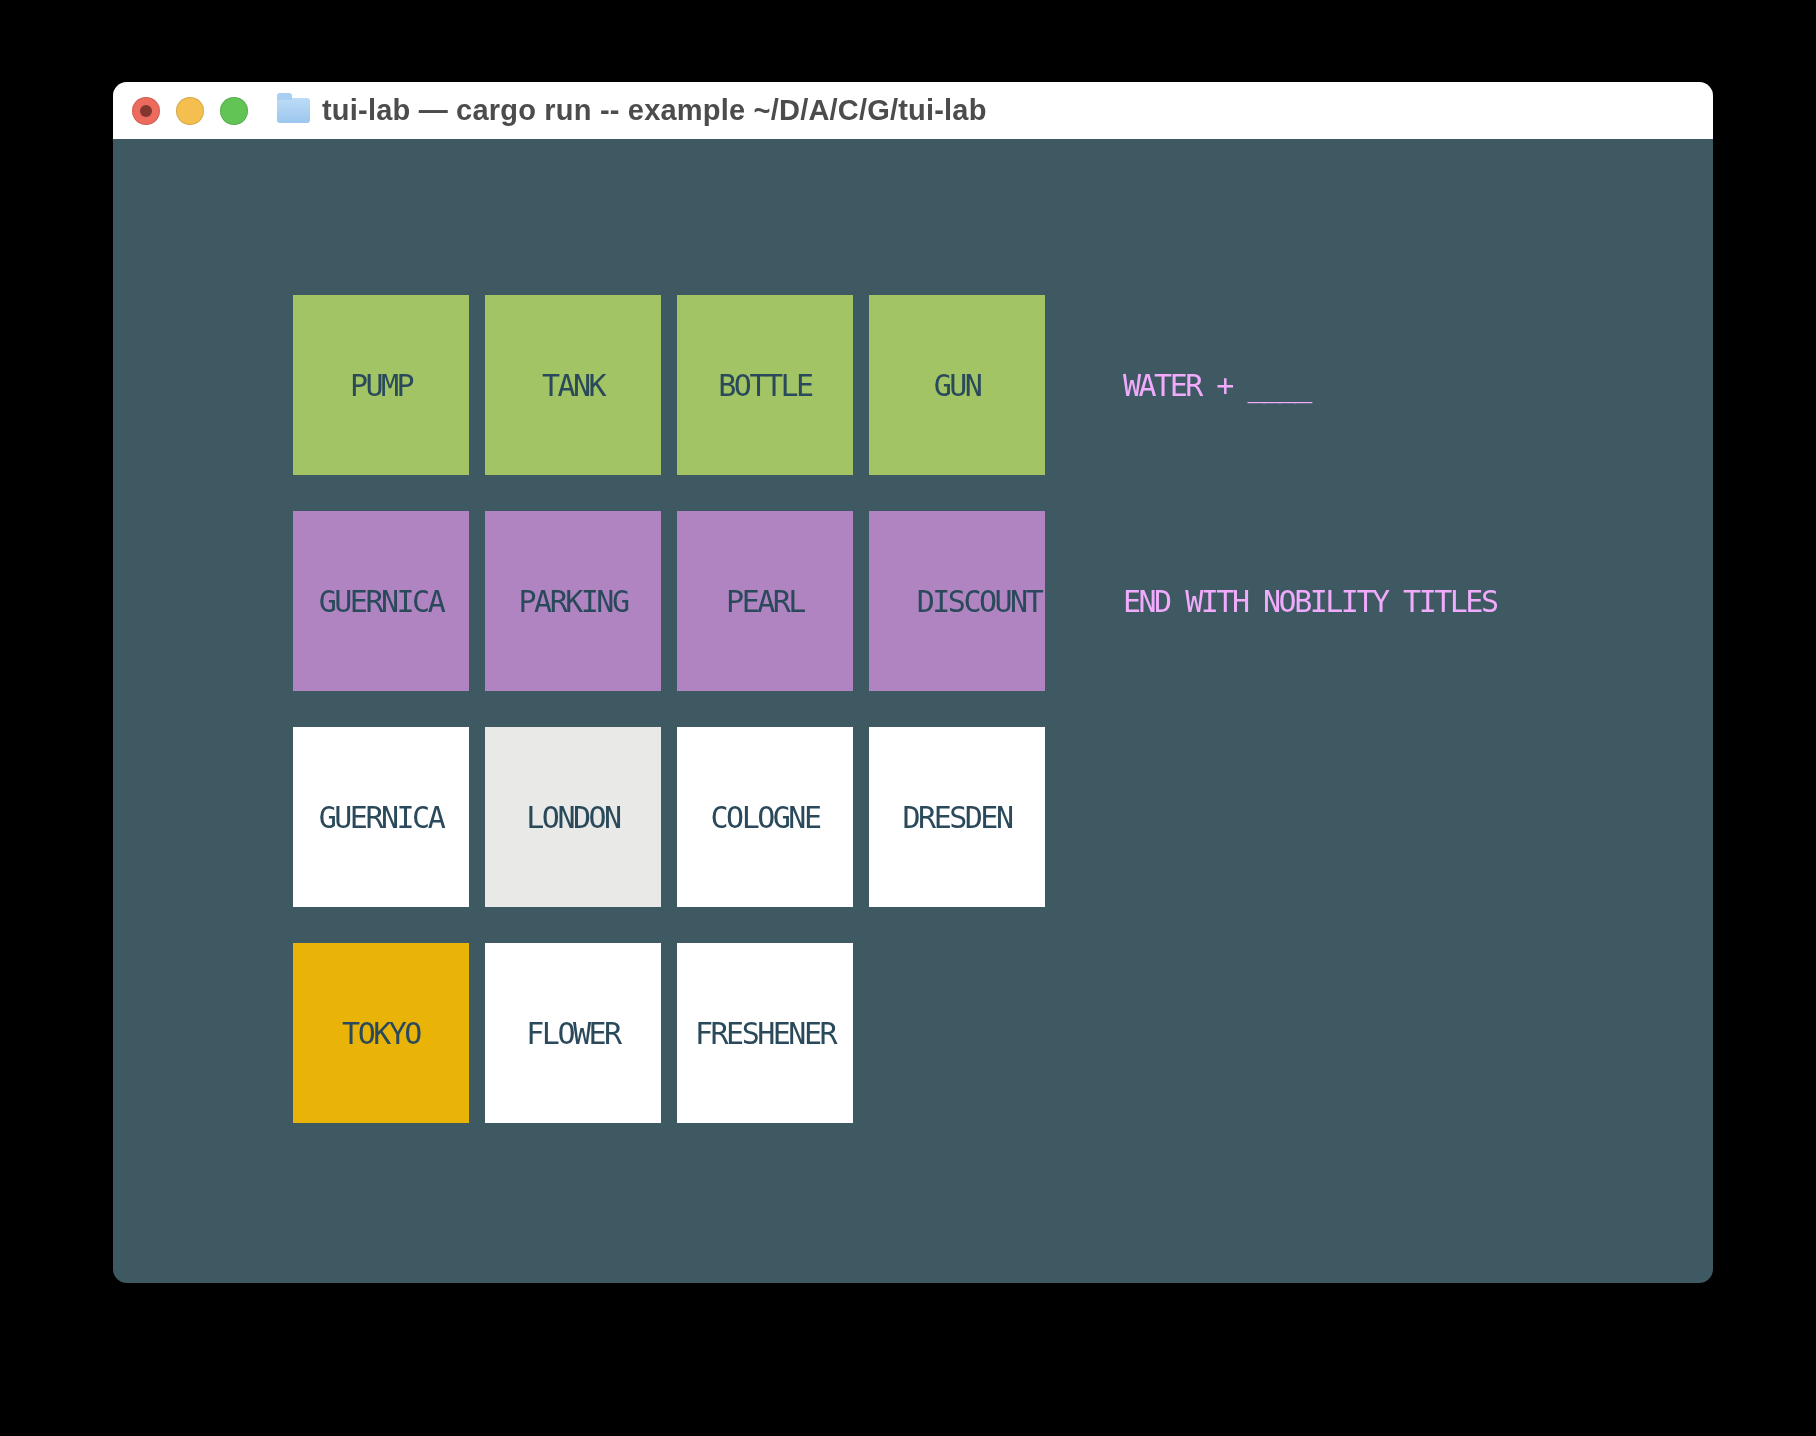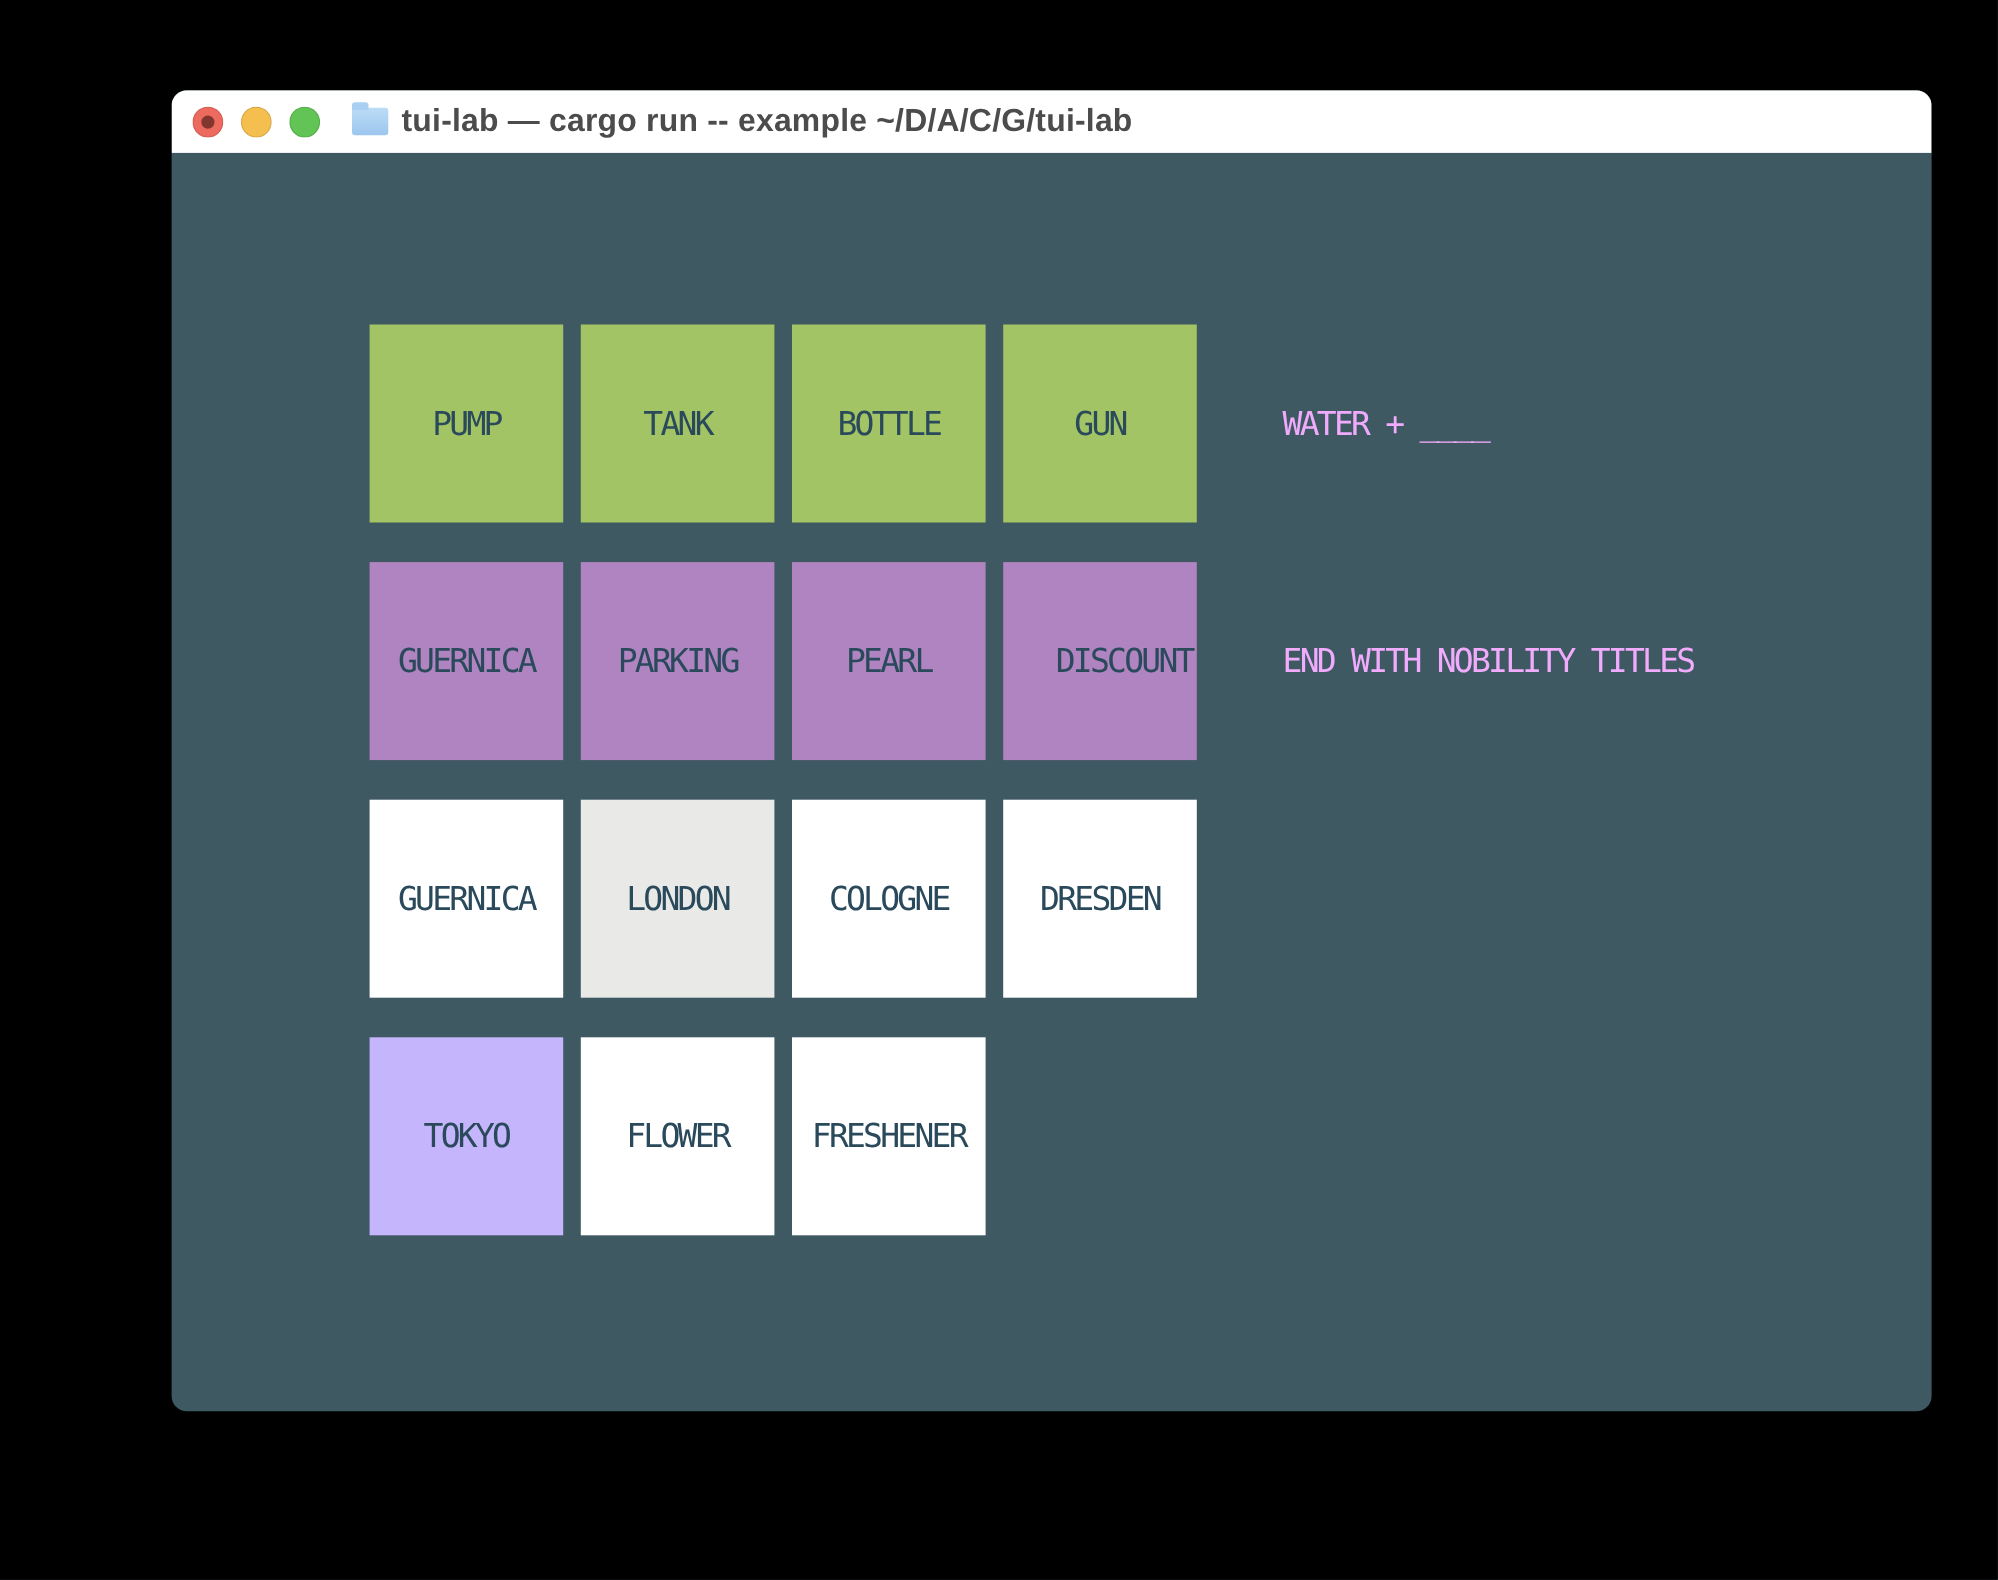--- a/index.html
+++ b/index.html
@@ -3,21 +3,20 @@
 <meta charset="utf-8">
 <style>
   * { margin:0; padding:0; box-sizing:border-box; }
   html,body { width:1816px; height:1436px; background:#000; overflow:hidden; }
   body { font-family:"Liberation Sans", sans-serif; position:relative; }
 
   .window {
     position:absolute; left:113px; top:82px; width:1600px; height:1201px;
     border-radius:14px; overflow:hidden; background:#3f5963;
     box-shadow:0 24px 70px rgba(0,0,0,0.55);
-    margin-left:43px;
   }
 
   
   .titlebar {
     position:absolute; left:0; top:0; width:100%; height:57px;
     background:#ffffff; display:flex; align-items:center;
   }
   .traffic-lights { position:absolute; left:19px; top:0; height:57px; display:flex; align-items:center; gap:16px; }
   .tl { width:28px; height:28px; border-radius:50%; position:relative; border:1px solid rgba(0,0,0,0.12); }
   .tl-red   { background:#ed6a5e; }
@@ -94,21 +93,21 @@
     <div class="tile mono" style="background: rgb(176, 132, 192);">GUERNICA</div>
     <div class="tile mono" style="background: rgb(176, 132, 192);">PARKING</div>
     <div class="tile mono" style="background: rgb(176, 132, 192);">PEARL</div>
     <div class="tile mono" style="background: rgb(176, 132, 192); padding-left: 44px;">DISCOUNT</div>
 
     <div class="tile mono" style="background: rgb(255, 255, 255);">GUERNICA</div>
     <div class="tile mono" style="background: rgb(233, 233, 231);">LONDON</div>
     <div class="tile mono" style="background: rgb(255, 255, 255);">COLOGNE</div>
     <div class="tile mono" style="background: rgb(255, 255, 255);">DRESDEN</div>
 
-    <div class="tile mono" style="background: #c4b5fd;">TOKYO</div>
+    <div class="tile mono" style="background: #eab308;">TOKYO</div>
     <div class="tile mono" style="background: rgb(255, 255, 255);">FLOWER</div>
     <div class="tile mono" style="background: rgb(255, 255, 255);">FRESHENER</div>
   </div>
 
   <div class="hints">
     <div class="hint hint-0 mono">WATER + ____</div>
     <div class="hint hint-1 mono">END WITH NOBILITY TITLES</div>
   </div>
 
 </div>

